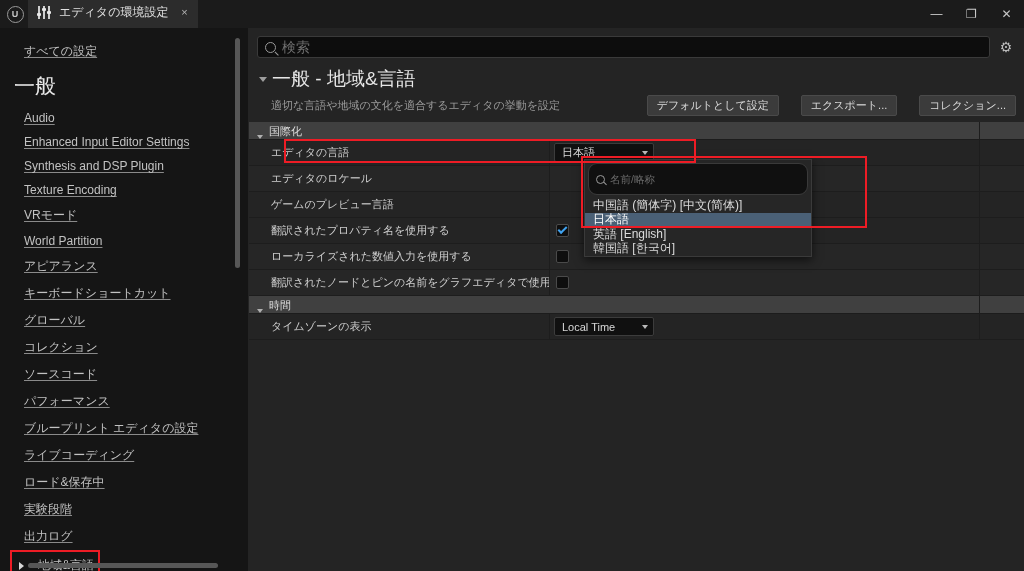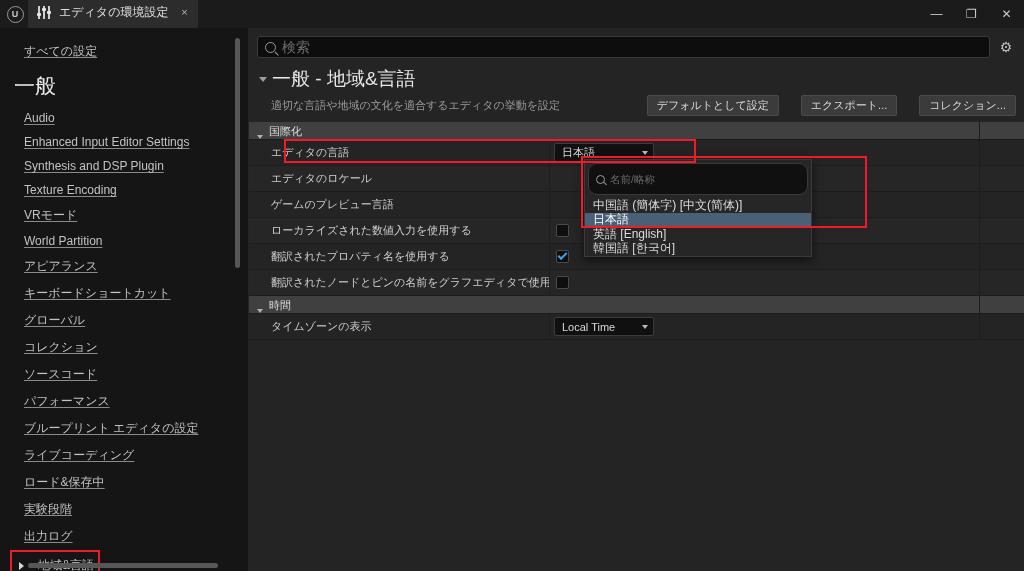--- a/index.html
+++ b/index.html
@@ -332,33 +332,33 @@
         <div class="prop-sep"></div>
         <div class="prop-value"></div>
       </div>
 
       <div class="prop-row">
         <div class="prop-name">ゲームのプレビュー言語</div>
         <div class="prop-sep"></div>
         <div class="prop-value"></div>
       </div>
 
+      <div class="prop-row">
+        <div class="prop-name">翻訳されたプロパティ名を使用する</div>
+        <div class="prop-sep"></div>
+        <div class="prop-value">
+          <div class="cbox checked"></div>
+        </div>
+      </div>
+
       <div class="prop-row alt">
         <div class="prop-name">ローカライズされた数値入力を使用する</div>
         <div class="prop-sep"></div>
         <div class="prop-value">
           <div class="cbox"></div>
-        </div>
-      </div>
-
-      <div class="prop-row">
-        <div class="prop-name">翻訳されたプロパティ名を使用する</div>
-        <div class="prop-sep"></div>
-        <div class="prop-value">
-          <div class="cbox checked"></div>
         </div>
       </div>
 
       <div class="prop-row alt">
         <div class="prop-name">翻訳されたノードとピンの名前をグラフエディタで使用する</div>
         <div class="prop-sep"></div>
         <div class="prop-value">
           <div class="cbox"></div>
         </div>
       </div>

